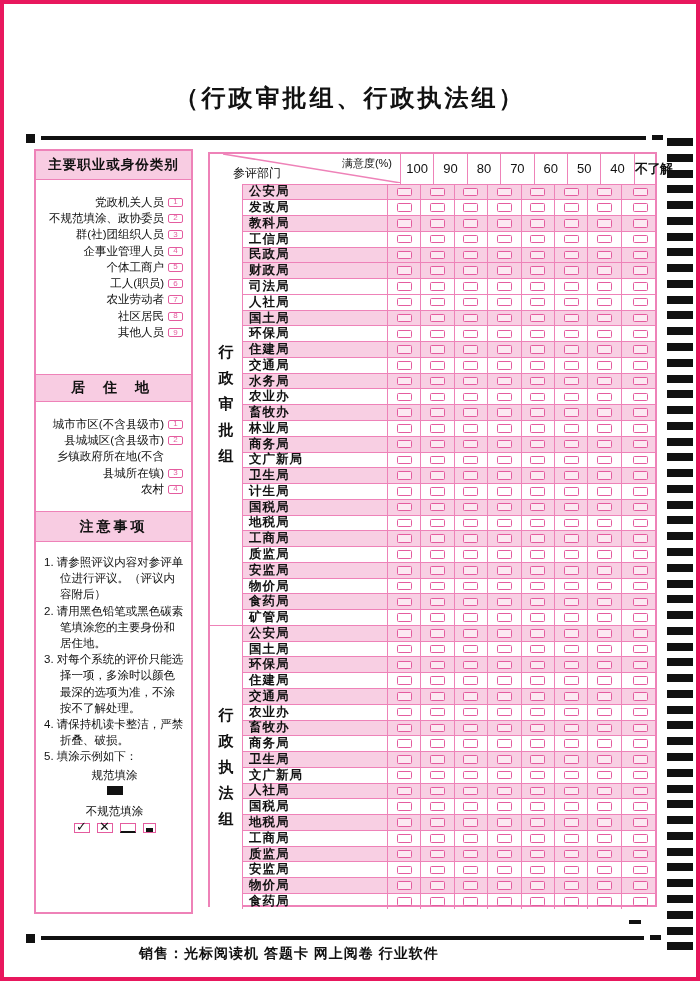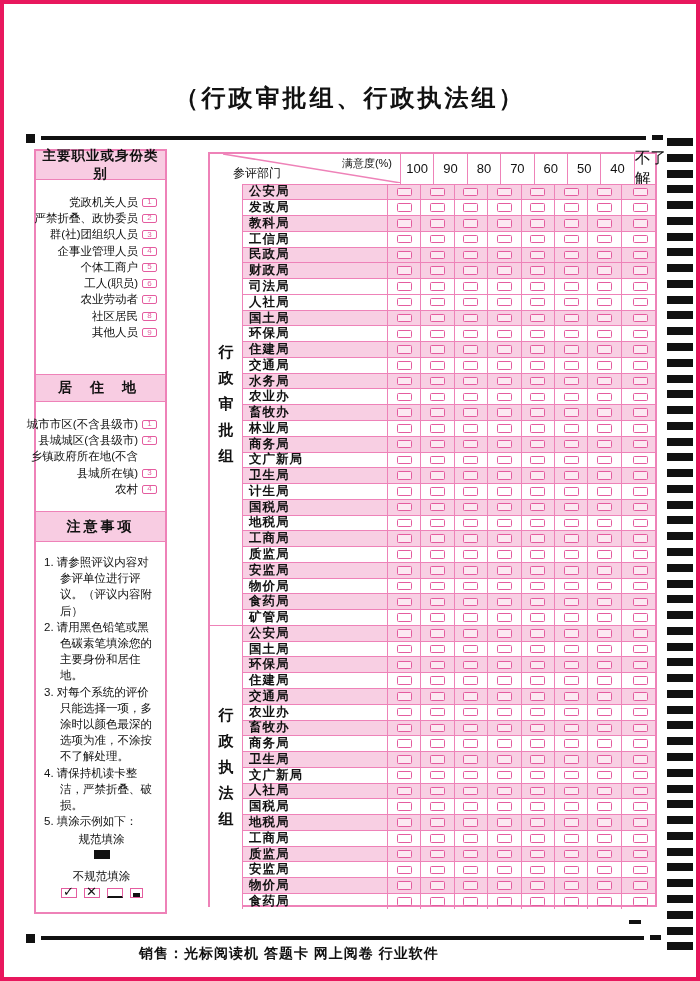--- a/index.html
+++ b/index.html
@@ -18,21 +18,21 @@
     font-family:"Liberation Sans","DejaVu Sans",sans-serif;color:var(--ink);
   }
   
   .title1{position:absolute;top:38px;left:0;width:100%;text-align:center;
     font-size:27px;font-weight:bold;letter-spacing:3px;}
   .title2{position:absolute;top:78px;left:0;width:100%;text-align:center;
     font-size:24px;font-weight:bold;letter-spacing:3px;}
   
   .rule{position:absolute;background:#111;}
   
-  .sidebar{position:absolute;left:30px;top:145px;width:133px;height:765px;
+  .sidebar{position:absolute;left:30px;top:145px;width:159px;height:765px;
     border:2px solid var(--pink-line);background:#fff;}
   .band{background:var(--pink-band);border-bottom:1.5px solid var(--pink-line);
     text-align:center;font-weight:bold;display:flex;align-items:center;justify-content:center;}
   .band.b1{height:29px;font-size:13.5px;letter-spacing:1px;}
   .band.b2{height:28px;border-top:1.5px solid var(--pink-line);font-size:14px;letter-spacing:7px;}
   .band.b3{height:31px;border-top:1.5px solid var(--pink-line);font-size:14px;letter-spacing:3px;}
   .occ-body{height:194px;padding-top:14px;}
   .res-body{height:109px;padding-top:14px;}
   .opt-row{display:flex;justify-content:flex-end;align-items:center;
     padding-right:8px;height:16.3px;font-size:11.5px;}
@@ -60,21 +60,21 @@
   
   .tbl{position:absolute;left:204px;top:148px;width:449px;height:755px;
     border:2px solid var(--pink-line);}
   .thead{position:absolute;left:0;top:0;width:100%;height:29.5px;display:flex;margin-left:13px;}
   .corner{position:relative;flex:0 0 178px;border-right:1px solid var(--pink-line);}
   .corner svg{position:absolute;left:0;top:0;}
   .corner .c-top{position:absolute;right:8px;top:2px;font-size:11px;}
   .corner .c-bot{position:absolute;left:10px;bottom:2px;font-size:12px;}
   .hcell{flex:0 0 33.4px;display:flex;align-items:center;justify-content:center;
     font-size:13px;border-right:1px solid var(--pink-line);}
-  .hcell:last-child{flex:0 0 38px;border-right:none;font-size:16px;letter-spacing:-0.5px;}
+  .hcell:last-child{flex:0 0 38px;border-right:none;font-size:13px;letter-spacing:-0.5px;font-weight:bold;}
   .tbody{position:absolute;left:0;top:29.5px;width:100%;}
   .drow{display:flex;height:15.77px;border-top:1px solid var(--pink-line);margin-left:33px;}
   .drow.pink{background:var(--pink-row);}
   .dname{flex:0 0 145px;font-size:12.5px;font-weight:bold;display:flex;align-items:center;
     padding-left:6px;letter-spacing:1px;border-right:1px solid var(--pink-line);white-space:nowrap;}
   .bcell{flex:0 0 33.4px;display:flex;align-items:center;justify-content:center;
     border-right:1px solid var(--pink-line);}
   .bcell:last-child{flex:0 0 38px;border-right:none;}
   .bubble{width:15px;height:8.5px;border:1.5px solid var(--bubble);border-radius:1.5px;
     background:rgba(255,255,255,.55);}
@@ -100,21 +100,21 @@
   <div class="rule" style="left:648px;top:131px;width:11px;height:5px;"></div>
 
   <div class="sidebar">
     <div class="band b1">主要职业或身份类别</div>
     <div class="occ-body">
         <div class="opt-row">
           <span class="lbl">党政机关人员</span>
           <span class="num-bubble">1</span>
         </div>
         <div class="opt-row">
-          <span class="lbl">严禁折叠、政协委员</span>
+          <span class="lbl">不规范填涂、政协委员</span>
           <span class="num-bubble">2</span>
         </div>
         <div class="opt-row">
           <span class="lbl">群(社)团组织人员</span>
           <span class="num-bubble">3</span>
         </div>
         <div class="opt-row">
           <span class="lbl">企事业管理人员</span>
           <span class="num-bubble">4</span>
         </div>

